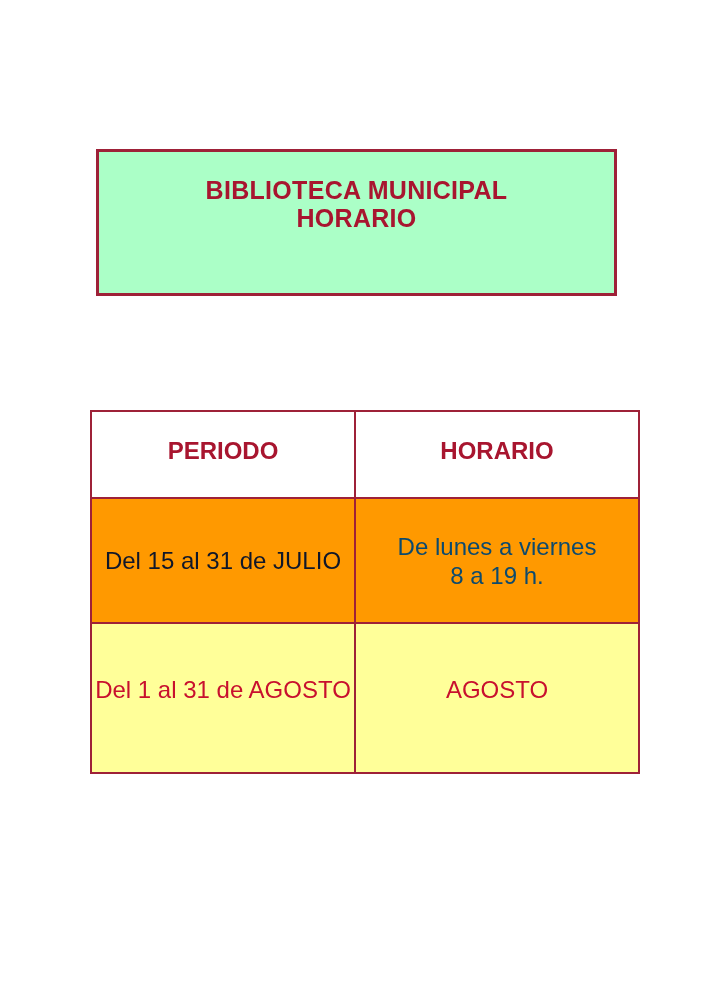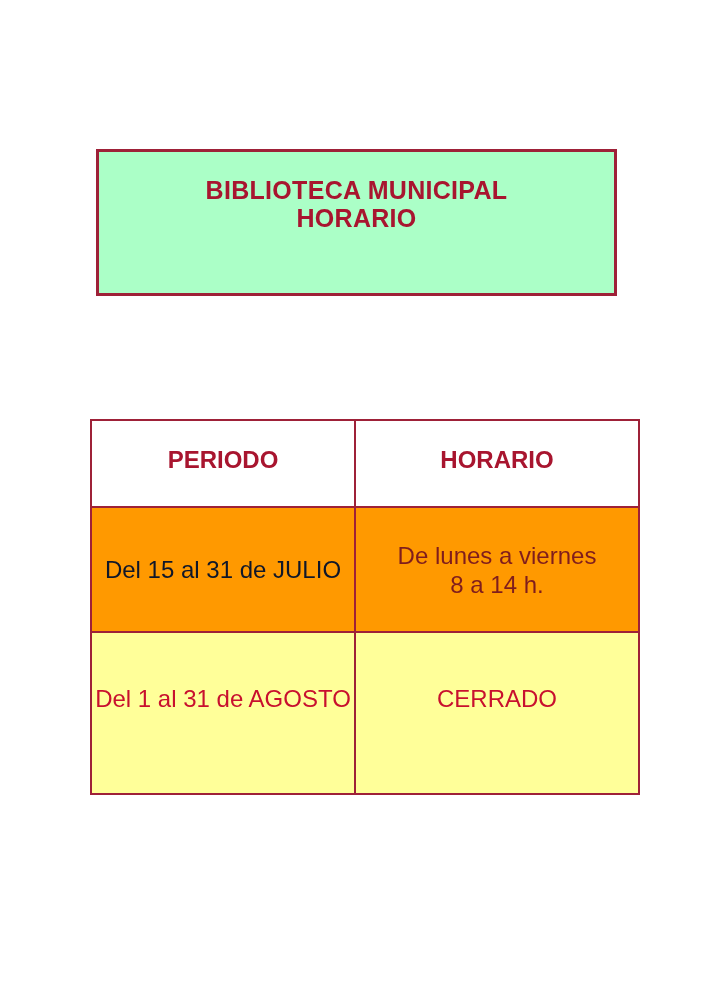--- a/index.html
+++ b/index.html
@@ -30,21 +30,21 @@
   .title-line {
     font-weight: bold;
     font-size: 25px;
     line-height: 28px;
     color: #a8152f;
     letter-spacing: 0.3px;
   }
   table.schedule {
     position: absolute;
     left: 90px;
-    top: 419px;
+    top: 410px;
     border-collapse: collapse;
     table-layout: fixed;
   }
   table.schedule th,
   table.schedule td {
     border: 2px solid #9e2138;
     text-align: center;
     vertical-align: middle;
     overflow: hidden;
   }
@@ -64,21 +64,21 @@
     color: #c8102e;
     font-size: 24px;
     font-weight: normal;
   }
   tr.row-august td {
     height: 129px;
     background: #ffff99;
     color: #c8102e;
     font-size: 24px;
     font-weight: normal;
-    padding-bottom: 30px;
+    padding-bottom: 18px;
   }
   .cell-line {
     line-height: 29px;
   }
 </style>
 </head>
 <body>
 
 <div class="page">
 
@@ -94,29 +94,29 @@
     </colgroup>
     <tbody>
       <tr class="header-row">
         <th>PERIODO</th>
         <th>HORARIO</th>
       </tr>
       <tr class="row-july">
         <td style="background: rgb(255, 153, 0); color: #0f172a;">
           <div class="cell-line">Del 15 al 31 de JULIO</div>
         </td>
-        <td style="background: rgb(255, 153, 0); color: #7f1d1d; text-align: center;">
+        <td style="background: rgb(255, 153, 0); color: #0c4a6e; text-align: center;">
           <div class="cell-line">De lunes a viernes</div>
-          <div class="cell-line">8 a 14 h.</div>
+          <div class="cell-line">8 a 19 h.</div>
         </td>
       </tr>
       <tr class="row-august">
         <td style="background: rgb(255, 255, 153); color: rgb(200, 16, 46);">
           <div class="cell-line">Del 1 al 31 de AGOSTO</div>
         </td>
         <td style="background: rgb(255, 255, 153); color: rgb(200, 16, 46);">
-          <div class="cell-line">CERRADO</div>
+          <div class="cell-line">AGOSTO</div>
         </td>
       </tr>
     </tbody>
   </table>
 
 </div>
 
 </body></html>

